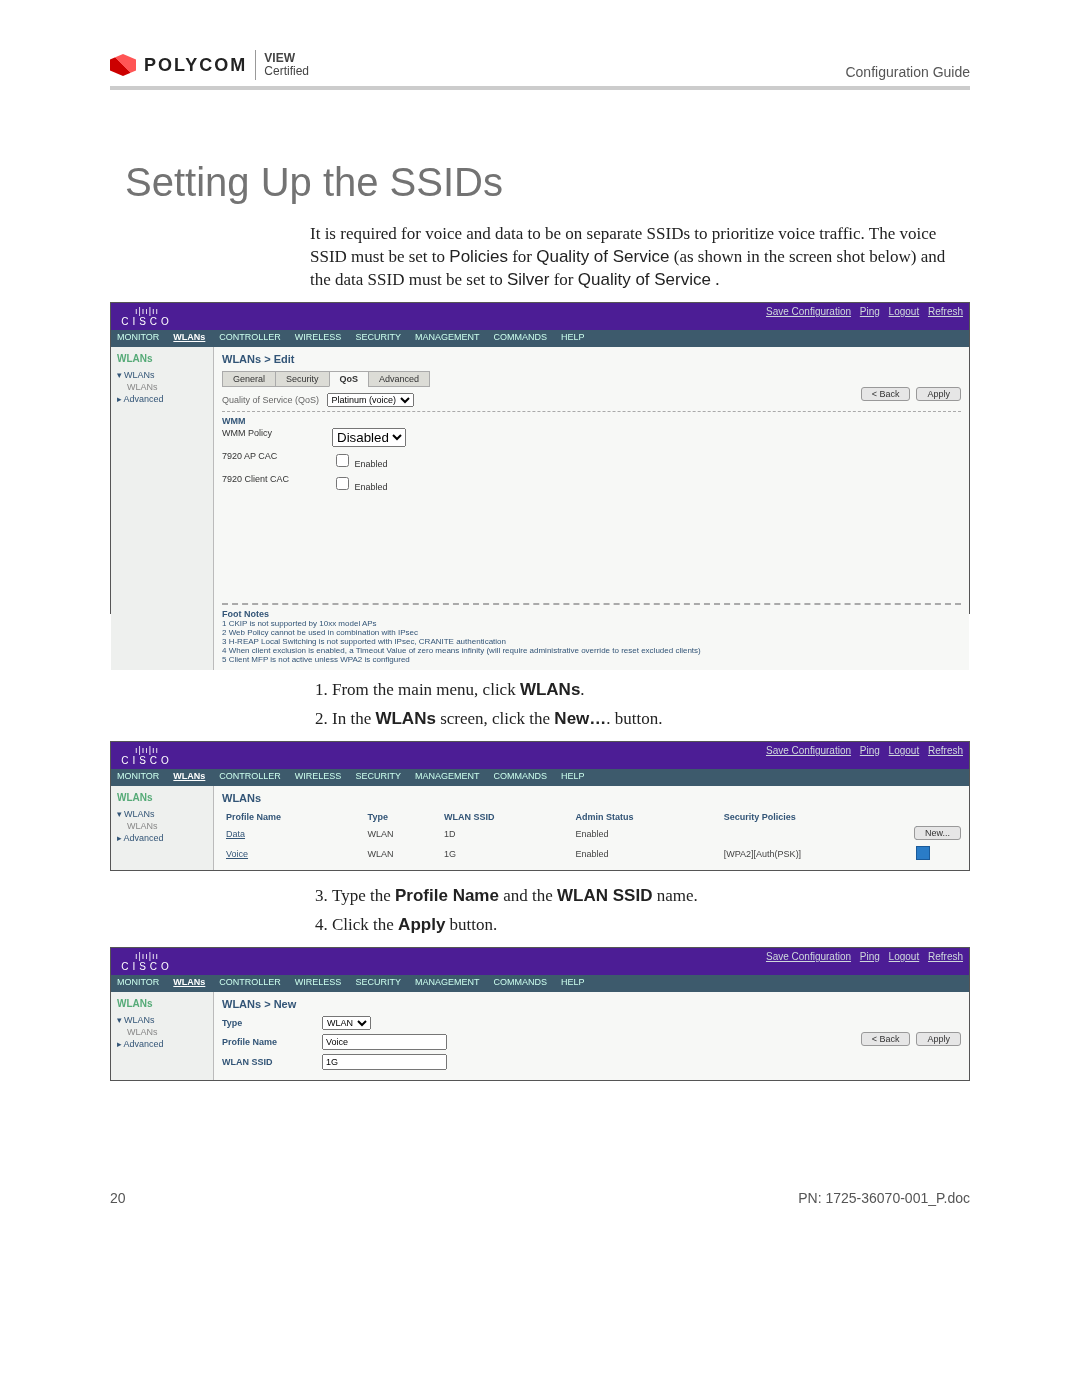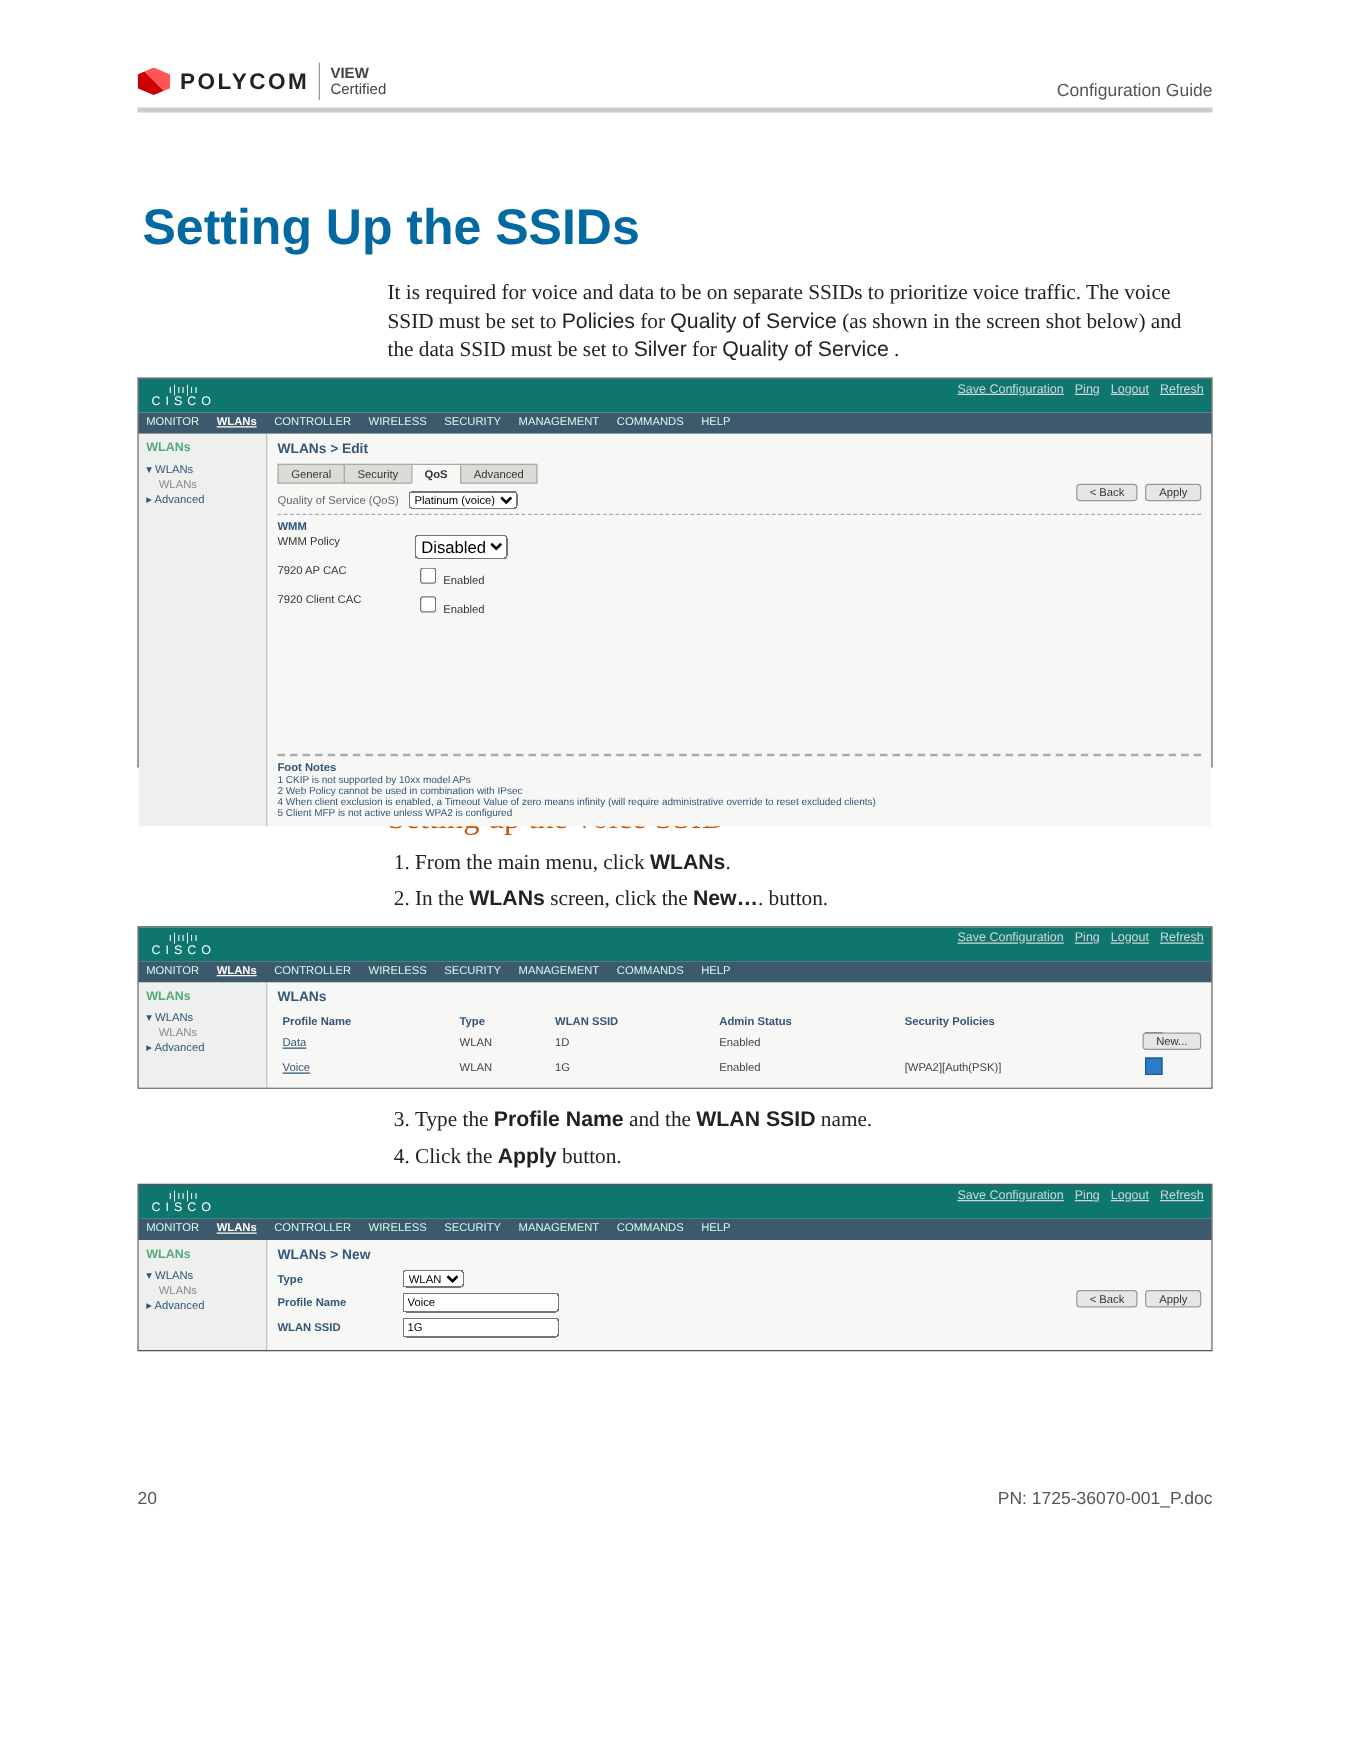--- a/index.html
+++ b/index.html
@@ -50,24 +50,24 @@
   .hdr-right {
     font-size: 14px;
     color: #555;
   }
 
   
   .content {
     padding: 70px 0 0 0;
   }
   h1.title {
-    color: #0369a1;
-    font-weight: 700;
+    color: #737373;
+    font-weight: 400;
     font-size: 40px;
-    margin: 0 0 18px 4px;
+    margin: 0 0 18px 15px;
   }
   .intro {
     margin-left: 200px;
     font-size: 17px;
     line-height: 1.35;
     color: #222;
     font-family: "Book Antiqua", Palatino, serif;
   }
   h2.sub {
     color: #cc5200;
@@ -86,21 +86,21 @@
   
   .cisco {
     margin-top: 10px;
     border: 1px solid #555;
     font-size: 10px;
     font-family: Arial, sans-serif;
     background: #e9eee8;
     color: #333;
   }
   .cisco .topbar {
-    background: #0f766e;
+    background: #4c1d95;
     color: #fff;
     display: flex;
     justify-content: space-between;
     padding: 3px 6px;
   }
   .toplinks span { margin-left: 6px; color:#cfd8dc; cursor:default; text-decoration: underline;}
   .cisco .menubar {
     background: #3d5a6c;
     color: #fff;
     padding: 2px 6px 5px 6px;
@@ -295,20 +295,21 @@
             <div class="row">
               <span style="width:90px">7920 Client CAC</span>
               <span><input type="checkbox" style=""> <span>Enabled</span></span>
             </div>
           </div>
           <div style="height:100px"></div>
           <div class="footnotes">
             <div class="fhd">Foot Notes</div>
             <div class="fn">1 CKIP is not supported by 10xx model APs</div>
             <div class="fn">2 Web Policy cannot be used in combination with IPsec</div>
+            <div class="fn">3 H-REAP Local Switching is not supported with IPsec, CRANITE authentication</div>
             <div class="fn">4 When client exclusion is enabled, a Timeout Value of zero means infinity (will require administrative override to reset excluded clients)</div>
             <div class="fn">5 Client MFP is not active unless WPA2 is configured</div>
           </div>
         </div>
       </div>
     </div>
 
     <div class="intro" style="margin-top:22px">
       <h2 class="sub">Setting up the voice SSID</h2>
       <ol class="steps">

